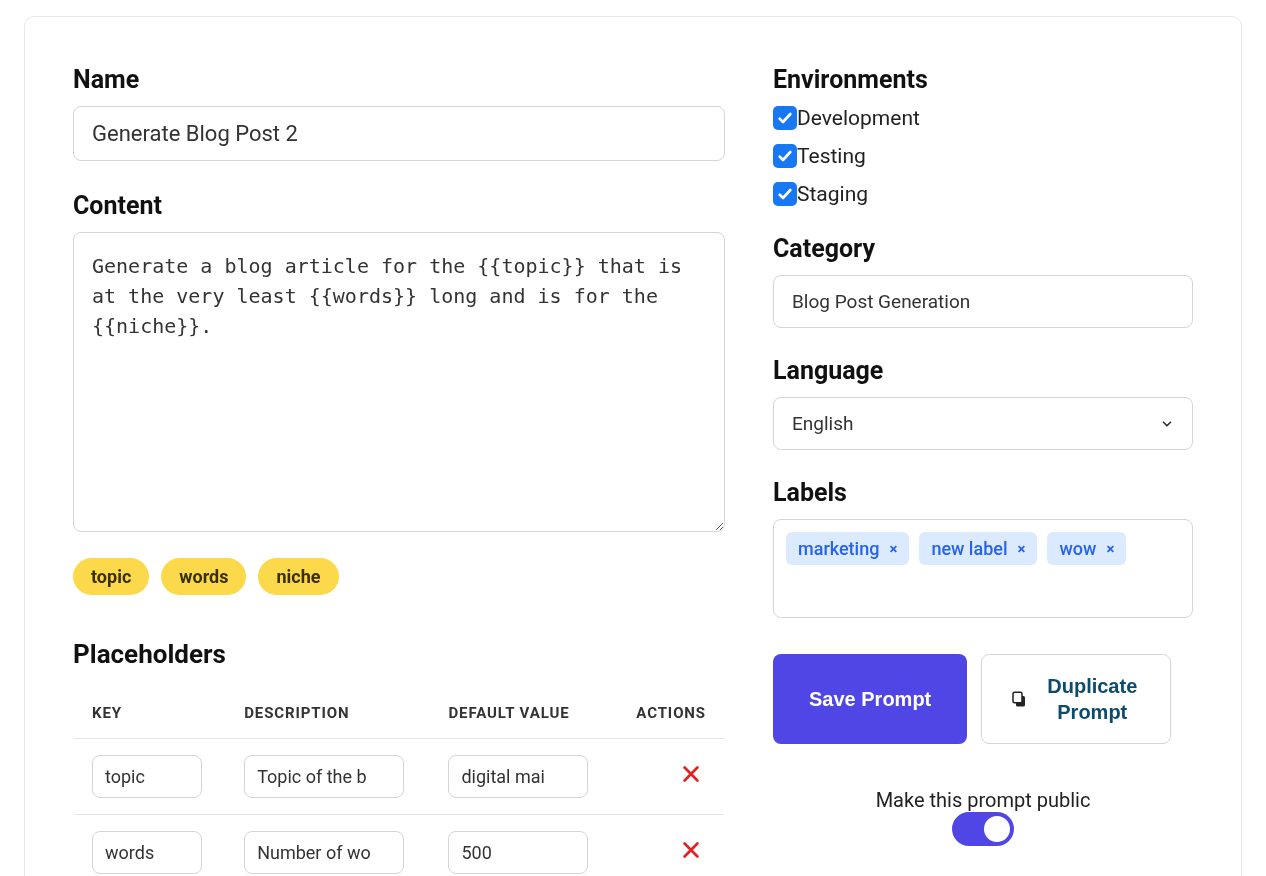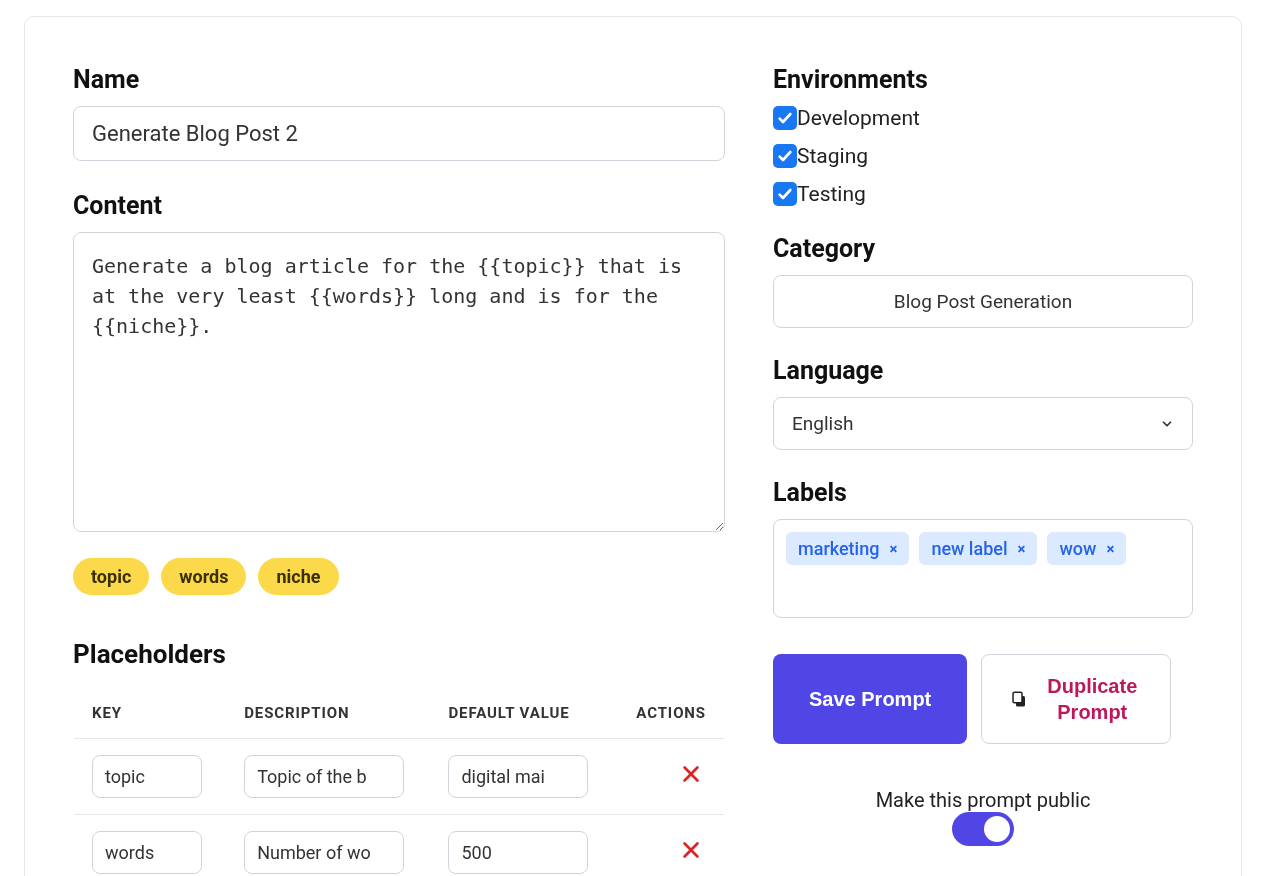--- a/index.html
+++ b/index.html
@@ -132,24 +132,23 @@
   .checkbox svg { width: 16px; height: 16px; }
   .env-label { font-size: 21px; color: #222; }
 
   .right-col .field-label { margin-top: 28px; }
   .right-col .field-label:first-child { margin-top: 0; }
 
   .static-field {
     width: 100%;
     border: 1px solid #d1d5db;
     border-radius: 8px;
-    padding: 14px 26px;
+    padding: 14px 18px;
     font-size: 19px;
     color: #333;
-    text-align: center;
   }
   .select-field {
     width: 100%;
     border: 1px solid #d1d5db;
     border-radius: 8px;
     padding: 14px 18px;
     font-size: 19px;
     color: #333;
     position: relative;
     display: flex;
@@ -197,21 +196,21 @@
     font-size: 20px;
     font-weight: 600;
     border: none;
     border-radius: 8px;
     padding: 28px 36px;
     cursor: pointer;
     text-align: center;
   }
   .btn-secondary {
     background: #fff;
-    color: #be185d;
+    color: #0c4a6e;
     font-size: 20px;
     font-weight: 600;
     border: 1px solid #d1d5db;
     border-radius: 8px;
     padding: 18px 28px;
     cursor: pointer;
     display: flex;
     align-items: center;
     gap: 14px;
     text-align: center;
@@ -316,29 +315,29 @@
           </svg>
       </div>
       <span class="env-label">Development</span>
     </div>
     <div class="env-row">
       <div class="checkbox">
         <svg viewBox="0 0 24 24" fill="none" stroke="white" stroke-width="4" stroke-linecap="round" stroke-linejoin="round">
             <polyline points="4 13 9 18 20 6"></polyline>
           </svg>
       </div>
-      <span class="env-label">Staging</span>
+      <span class="env-label">Testing</span>
     </div>
     <div class="env-row">
       <div class="checkbox">
         <svg viewBox="0 0 24 24" fill="none" stroke="white" stroke-width="4" stroke-linecap="round" stroke-linejoin="round">
             <polyline points="4 13 9 18 20 6"></polyline>
           </svg>
       </div>
-      <span class="env-label">Testing</span>
+      <span class="env-label">Staging</span>
     </div>
 
     <div class="field-label">Category</div>
     <div class="static-field">Blog Post Generation</div>
 
     <div class="field-label">Language</div>
     <div class="select-field">
       <span>English</span>
       <svg class="chevron" viewBox="0 0 24 24" fill="none" stroke="#333" stroke-width="3" stroke-linecap="round" stroke-linejoin="round">
           <polyline points="6 9 12 15 18 9"></polyline>

